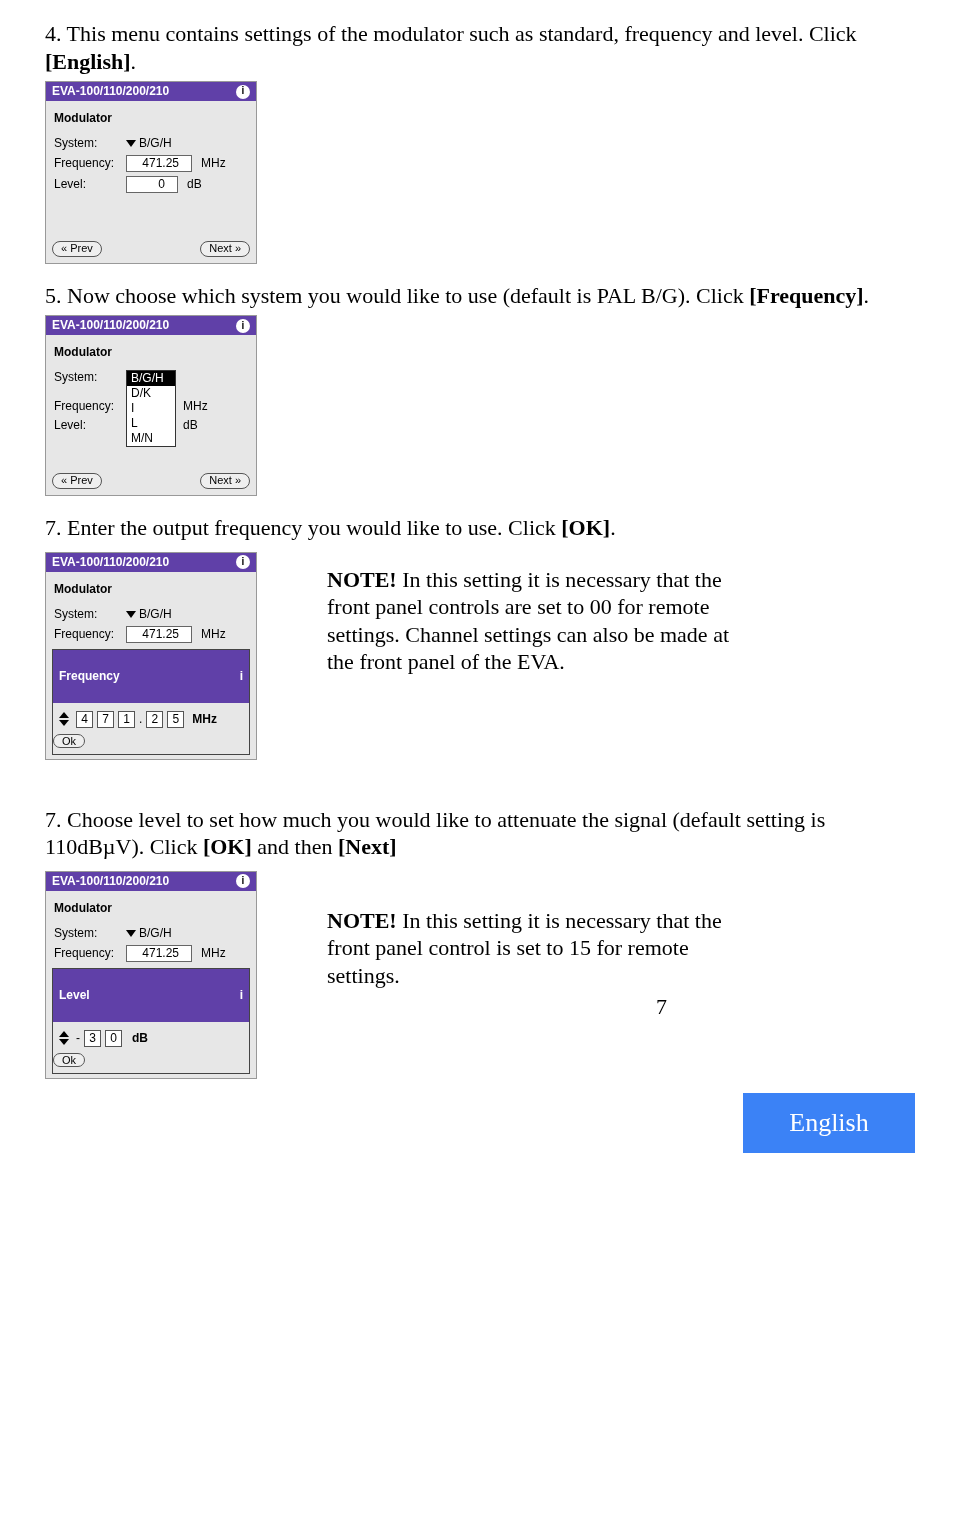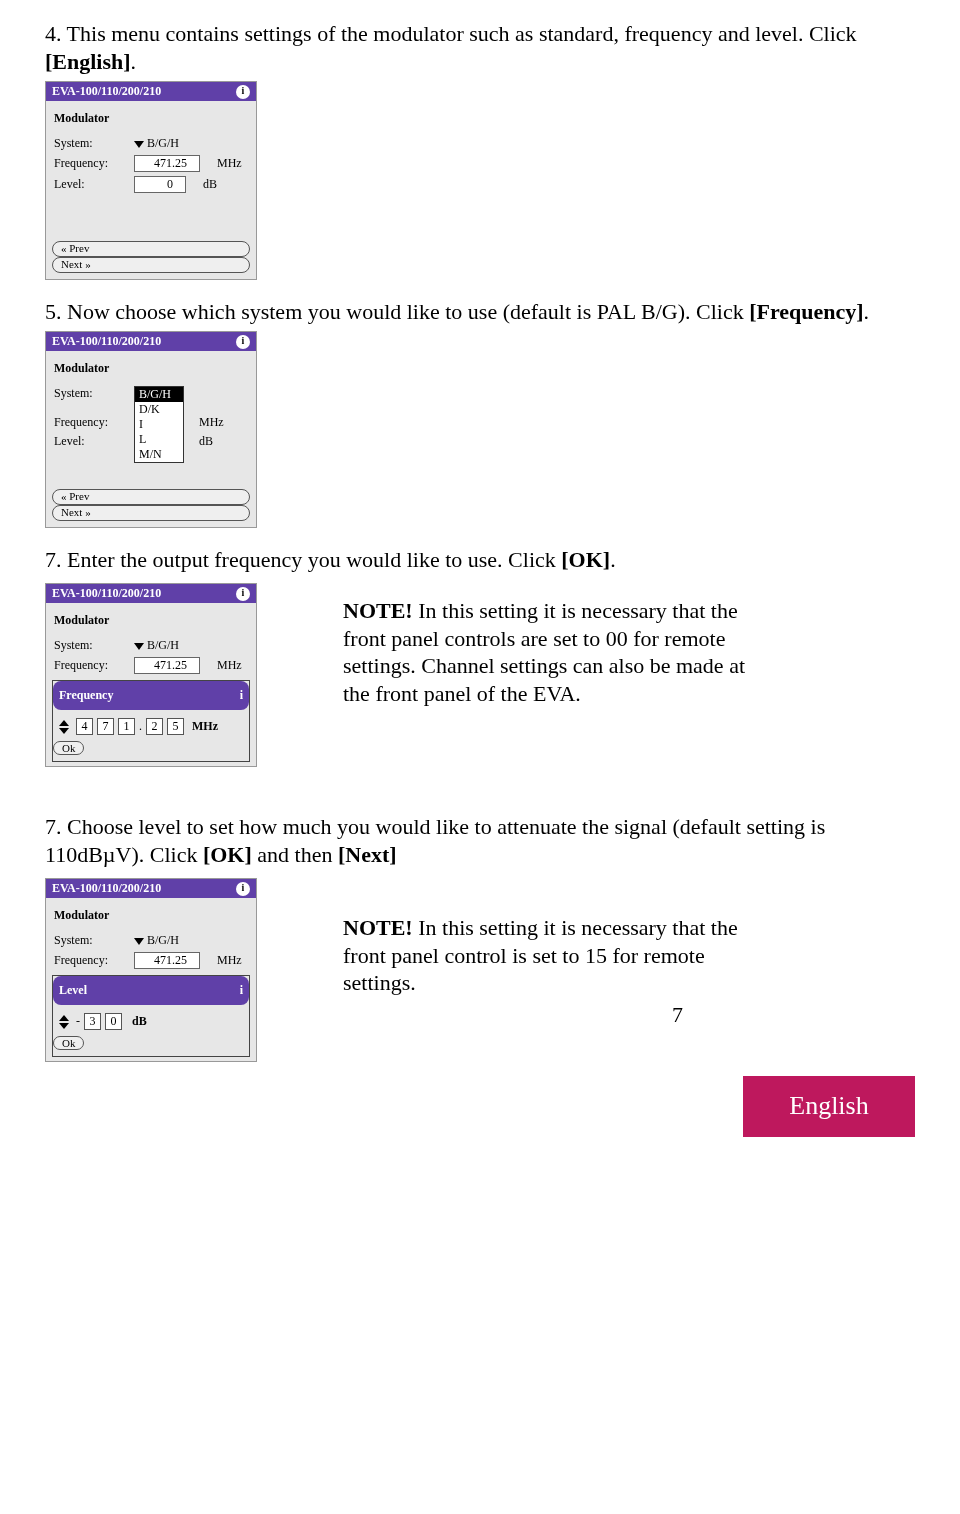--- a/index.html
+++ b/index.html
@@ -12,25 +12,25 @@
     width: 870px;
     line-height: 1.25;
   }
   .step-text { margin: 0 0 6px 0; }
 
   
   .panel {
     width: 210px;
     background: #e7e7e7;
     border: 1px solid #999;
-    font-family: Liberation Serif, serif;
+    font-family: Liberation Sans, sans-serif;
     font-size: 12px;
     color: #000;
     padding: 0;
-    margin: 4px 16px 18px 0;
+    margin: 4px 0 18px 0;
     position: relative;
   }
   .panel-title {
     background: #6040a8;
     color: #fff;
     font-weight: bold;
     font-size: 12px;
     padding: 2px 6px;
     display: flex;
     justify-content: space-between;
@@ -46,21 +46,21 @@
     font-size: 10px;
     display: inline-flex;
     align-items: center;
     justify-content: center;
   }
   .panel-body { padding: 10px 8px 6px 8px; }
   .section-label { font-weight: bold; margin-bottom: 10px; }
   .row {
     display: flex;
     align-items: center;
-    gap: 14px;
+    gap: 6px;
     margin: 4px 0;
     font-size: 12px;
   }
   .row .lbl { width: 66px; }
   .tri-down {
     display: inline-block;
     width: 0; height: 0;
     border-left: 5px solid transparent;
     border-right: 5px solid transparent;
     border-top: 7px solid #000;
@@ -73,21 +73,20 @@
     padding: 0 12px;
     min-width: 40px;
     text-align: right;
     font-size: 12px;
   }
   .unit { margin-left: 3px; }
   .panel-footer {
     display: flex;
     justify-content: space-between;
     padding: 4px 6px 6px 6px;
-    flex-direction: column;
   }
   .pill {
     border: 1px solid #555;
     border-radius: 9px;
     padding: 0 8px;
     font-size: 11px;
     background: #efefef;
     cursor: pointer;
   }
 
@@ -105,25 +104,24 @@
   .subpanel {
     border: 1px solid #444;
     margin: 6px 6px 4px 6px;
     background: #e7e7e7;
   }
   .subpanel-title {
     background: #6040a8;
     color: #fff;
     font-weight: bold;
     font-size: 12px;
-    padding: 7px 6px;
+    padding: 19px 6px;
     display: flex;
     justify-content: space-between;
     align-items: center;
-    border-radius: 8px;
   }
   .subpanel-body {
     padding: 8px 6px 4px 6px;
     display: flex;
     align-items: center;
     gap: 4px;
   }
   .spin {
     display: inline-flex;
     flex-direction: column;
@@ -157,21 +155,21 @@
     font-family: Liberation Serif, serif;
     font-size: 22px;
     width: 430px;
     padding-top: 18px;
   }
   .note b { font-weight: bold; }
 
   
   .pgnum { text-align: right; font-size: 22px; margin-top: 4px; padding-right: 90px;}
   .langbox {
-    background: #be185d;
+    background: #3b82f6;
     color: #fff;
     font-size: 26px;
     padding: 14px 26px;
     width: 120px;
     text-align: center;
     float: right;
     margin-top: -4px;
   }
   .clearfix::after { content:""; display:block; clear:both; }
 

